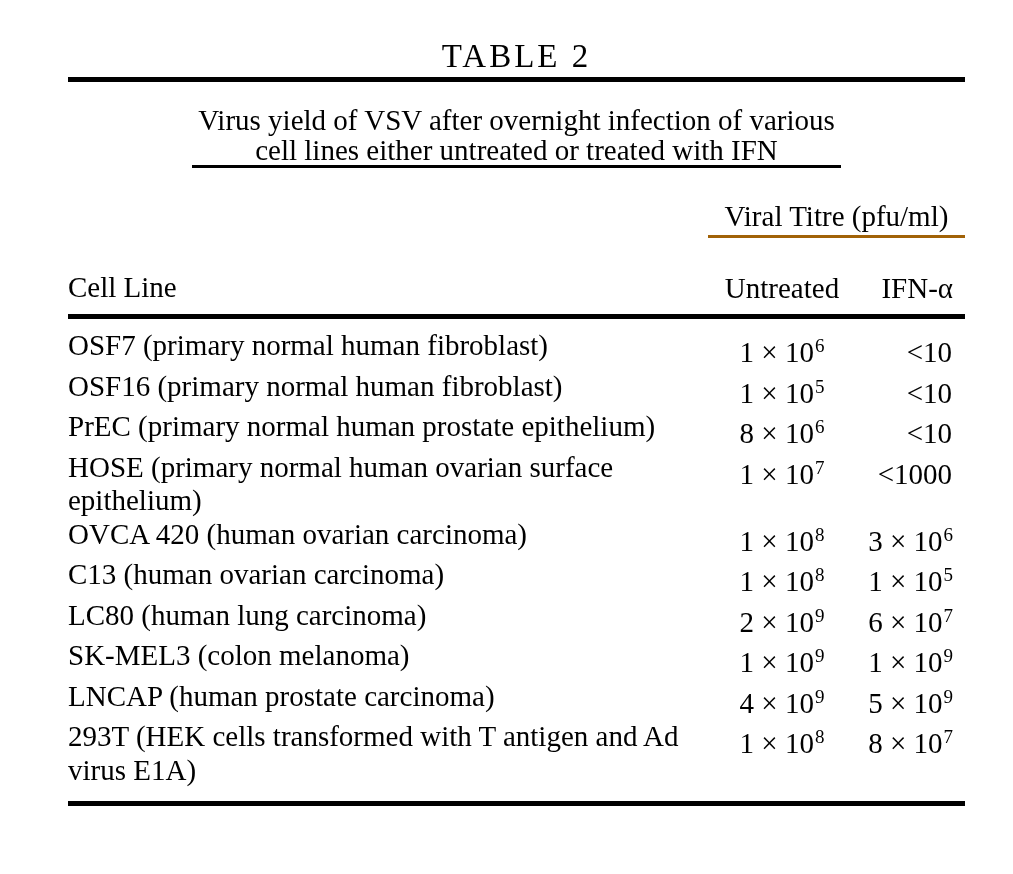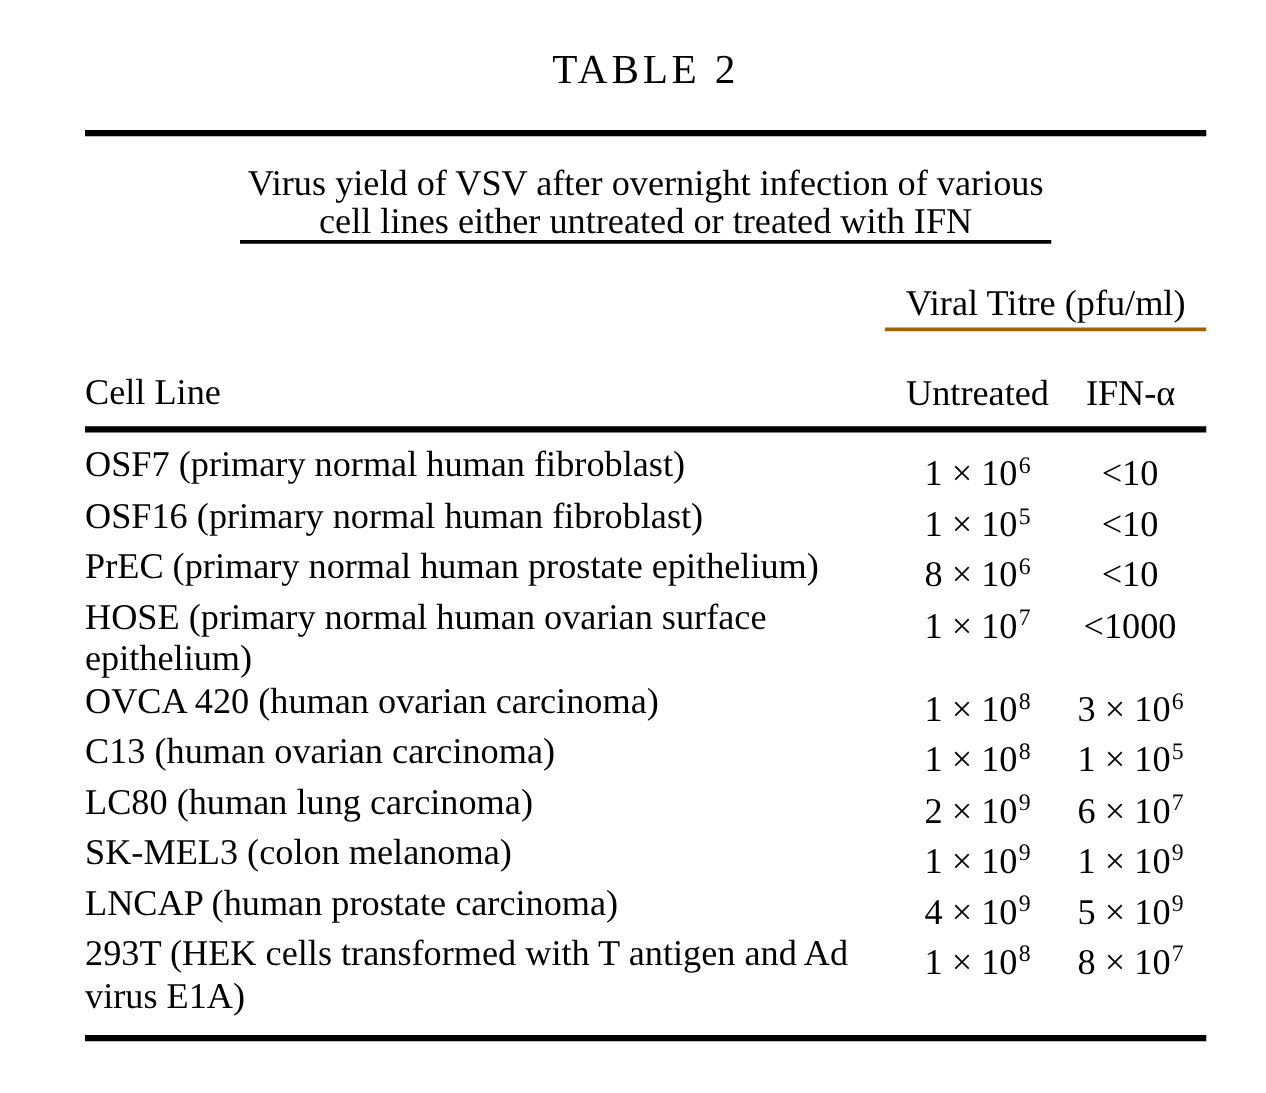--- a/index.html
+++ b/index.html
@@ -6,21 +6,21 @@
   body {
     width:1013px; height:874px;
     background:#ffffff; color:#000000;
     font-family:"Liberation Serif","DejaVu Serif",serif;
     overflow:hidden;
   }
   .page { position:relative; width:897px; margin-left:68px; padding-top:36px; }
 
   .table-title {
     text-align:center; font-size:33px; line-height:40px;
-    letter-spacing:3px; margin-bottom:28px; white-space:nowrap;
+    letter-spacing:3px; margin-bottom:1px; white-space:nowrap;
   }
   .rule-thick { height:5px; background:#000; }
 
   .caption-wrap { text-align:center; margin-top:23px; }
   .caption {
     display:inline-block; font-size:29px; line-height:30px;
     border-bottom:3px solid #000; padding:0 6px 0 6px;
   }
 
   table.titre-table {
@@ -35,21 +35,21 @@
 
   .group-head {
     text-align:center; padding-top:32px; padding-bottom:2px;
     border-bottom:3px solid #a16207; line-height:33px; white-space:nowrap;
   }
   tr.labels th { padding-top:34px; padding-bottom:9px; line-height:33px; }
   tr.labels { border-bottom:5px solid #000; }
 
   .al-left  { text-align:left; }
   .al-center{ text-align:center; }
-  .al-right { text-align:center; padding-right:12px; }
+  .al-right { text-align:right; padding-right:12px; }
 
   tbody td { line-height:33.5px; vertical-align:top; }
   tbody tr:first-child td { padding-top:10px; }
   tbody tr:last-child td { padding-bottom:14px; }
   tbody tr:last-child { border-bottom:5px solid #000; }
 
   .val { white-space:nowrap; }
   .sup { font-size:19px; vertical-align:10px; margin-left:1px; }
 </style>
 </head>

